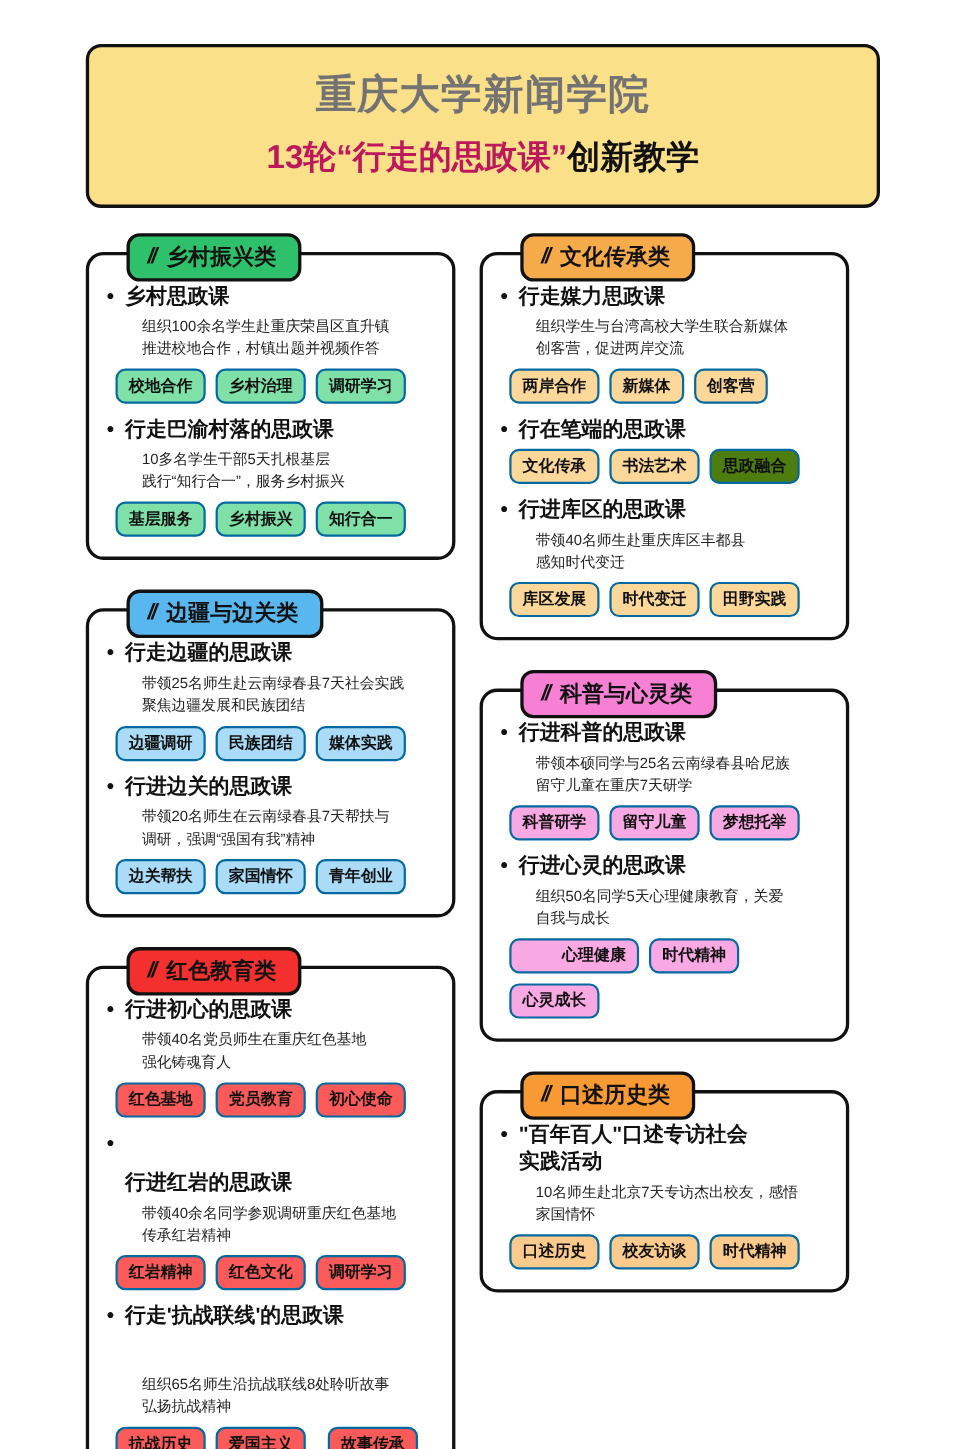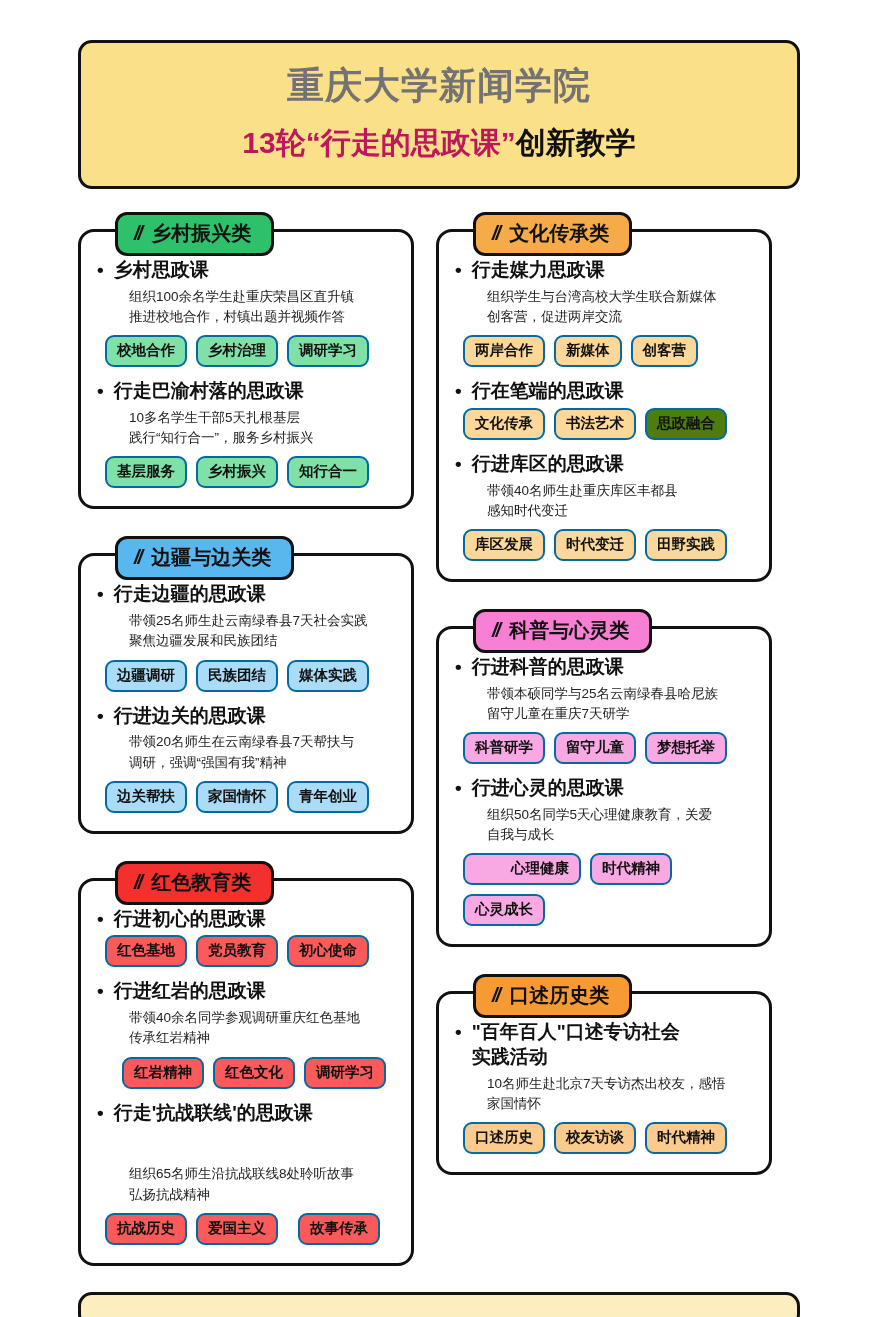--- a/index.html
+++ b/index.html
@@ -200,35 +200,37 @@
         <div class="card">
           <div class="card-label" style="background: rgb(244, 48, 47);">
             <span class="slashes">//</span>
             <span>红色教育类</span>
           </div>
           <div class="item">
             <div class="item-title">
               <span class="bullet">•</span>
               <span style="white-space: pre-line;">行进初心的思政课</span>
             </div>
+            <div class="item-desc" style="white-space: pre-line;">带领40名党员师生在重庆红色基地
+强化铸魂育人</div>
             <div class="tags">
               <span class="tag" style="background: rgb(250, 90, 89);">红色基地</span>
               <span class="tag" style="background: rgb(250, 90, 89);">党员教育</span>
               <span class="tag" style="background: rgb(250, 90, 89);">初心使命</span>
             </div>
           </div>
           <div class="item">
             <div class="item-title">
               <span class="bullet">•</span>
-              <span style="white-space: pre-line;">行进红岩的思政课</span>
+              <span style="white-space: pre-line; margin-top: 36px;">行进红岩的思政课</span>
             </div>
             <div class="item-desc" style="white-space: pre-line;">带领40余名同学参观调研重庆红色基地
 传承红岩精神</div>
             <div class="tags">
-              <span class="tag" style="background: rgb(250, 90, 89); margin-left: 17px;">红岩精神</span>
+              <span class="tag" style="background: rgb(250, 90, 89);">红岩精神</span>
               <span class="tag" style="background: rgb(250, 90, 89);">红色文化</span>
               <span class="tag" style="background: rgb(250, 90, 89);">调研学习</span>
             </div>
           </div>
           <div class="item">
             <div class="item-title">
               <span class="bullet">•</span>
               <span style="white-space: pre-line;">行走'抗战联线'的思政课</span>
             </div>
             <div class="item-desc" style="white-space: pre-line; margin-top: 39px;">组织65名师生沿抗战联线8处聆听故事

